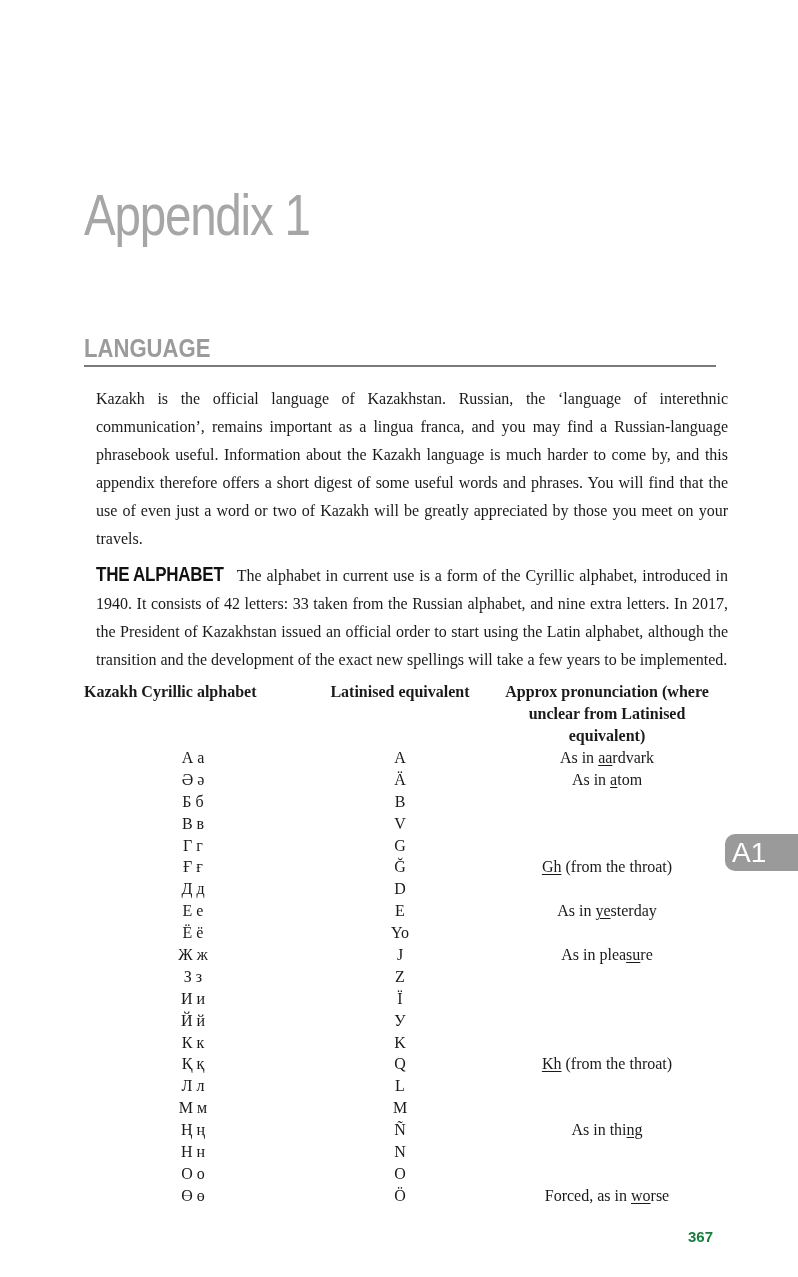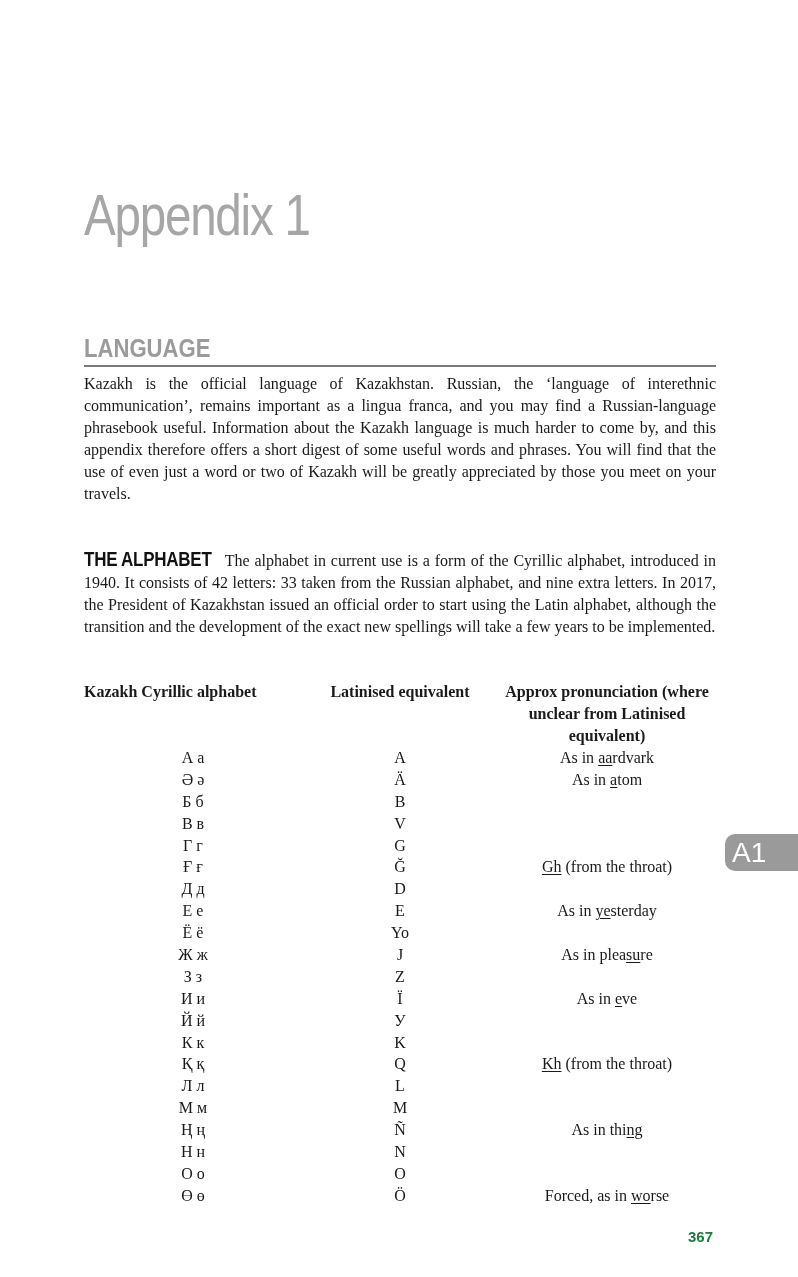--- a/index.html
+++ b/index.html
@@ -4,21 +4,21 @@
 <style>
   html, body { margin: 0; padding: 0; background: #ffffff; }
   body { width: 798px; height: 1277px; position: relative; overflow: hidden;
          font-family: "Liberation Serif", "DejaVu Serif", serif; color: #1a1a1a; }
   .title { position: absolute; left: 84px; top: 180px; font-family: "Liberation Sans", "DejaVu Sans", sans-serif;
            font-size: 58px; color: #a6a6a6; letter-spacing: -1.5px; transform: scaleX(0.82); transform-origin: left top;
            font-weight: normal; margin: 0; line-height: 1.2; }
   .section-head { position: absolute; left: 84px; top: 332px; width: 632px; border-bottom: 2px solid #7a7a7a; height: 33px; }
   .section-head span { font-family: "Liberation Sans", "DejaVu Sans", sans-serif; font-weight: bold; font-size: 26px;
                        color: #9b9b9b; display: inline-block; transform: scaleX(0.85); transform-origin: left top; line-height: 33px; }
-  .para { position: absolute; left: 84px; width: 632px; font-size: 16px; line-height: 22px; text-align: justify; margin: 0; }
+  .para { position: absolute; left: 84px; width: 632px; font-size: 16px; line-height: 28px; text-align: justify; margin: 12px; }
   .p1 { top: 373px; }
   .p2 { top: 548px; }
   .runin { font-family: "Liberation Sans", "DejaVu Sans", sans-serif; font-weight: bold; font-size: 20px; color: #111;
            display: inline-block; transform: scaleX(0.85); transform-origin: left center; margin-right: -14px; letter-spacing: -0.3px; }
   .table { position: absolute; left: 84px; top: 681px; width: 632px; }
   .thead { display: flex; font-weight: bold; font-size: 16px; line-height: 22px; }
   .c1 { width: 218px; }
   .c2 { width: 196px; text-align: center; margin-left: 0; }
   .c3 { width: 218px; text-align: center; }
   .thead .c1 { text-align: left; }
@@ -102,21 +102,20 @@
         <div class="c3"><span>As in plea</span><span class="u">su</span><span>re</span></div>
       </div>
       <div class="row">
         <div class="c1">З з</div>
         <div class="c2">Z</div>
         <div class="c3"></div>
       </div>
       <div class="row">
         <div class="c1">И и</div>
         <div class="c2">Ï</div>
-        <div class="c3"><span>As in </span><span class="u">e</span><span>ve</span></div>
       </div>
       <div class="row">
         <div class="c1">Й й</div>
         <div class="c2">У</div>
         <div class="c3"></div>
       </div>
       <div class="row">
         <div class="c1">К к</div>
         <div class="c2">K</div>
         <div class="c3"></div>

